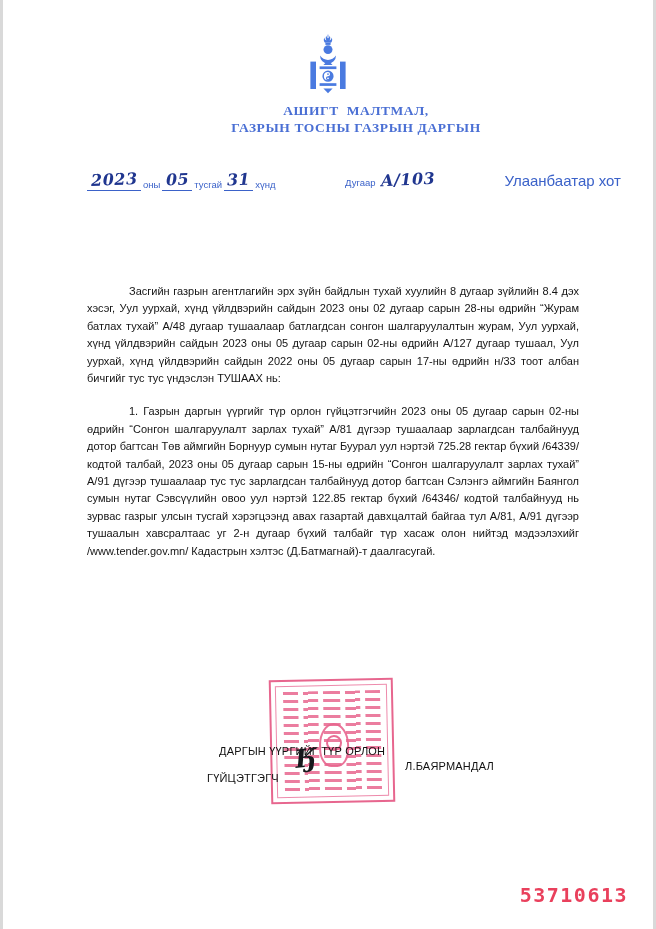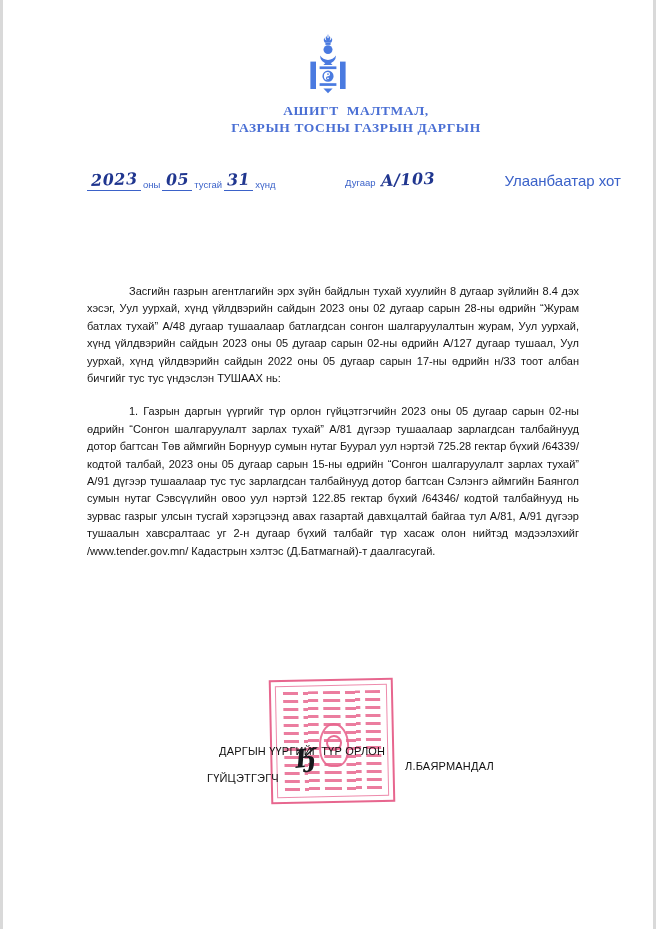--- a/index.html
+++ b/index.html
@@ -316,14 +316,15 @@
     <div class="stamp-dot"></div>
   </div>
 
   <div class="sign-block">
     <div class="sign-line1">ДАРГЫН ҮҮРГИЙГ ТҮР ОРЛОН</div>
     <div class="sign-line2">ГҮЙЦЭТГЭГЧ</div>
     <div class="sign-name">Л.БАЯРМАНДАЛ</div>
   </div>
   <div class="autograph">Ӄ</div>
 
+  <div class="serial">53710613</div>
 
 </div>
 
 </body></html>

